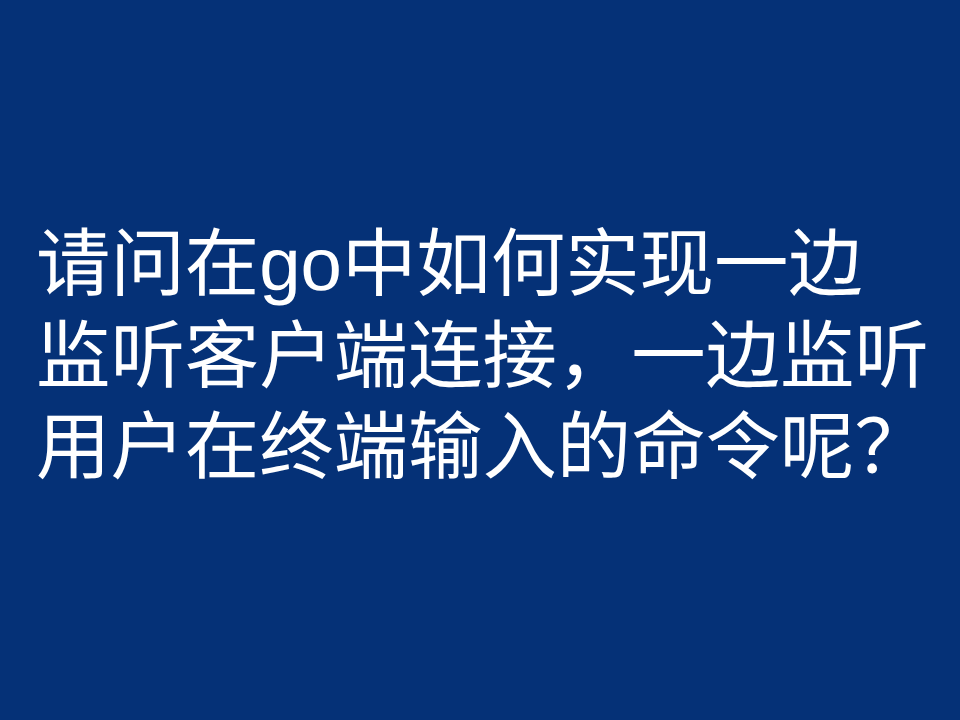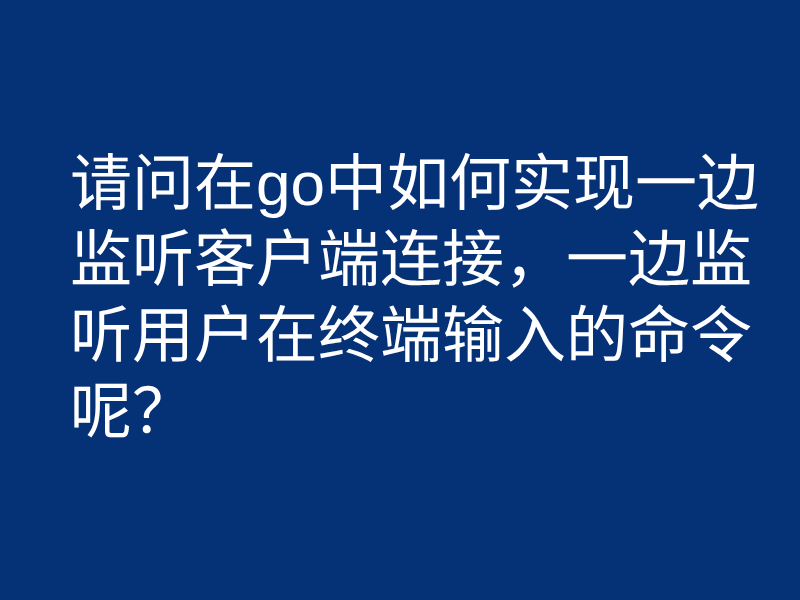--- a/index.html
+++ b/index.html
@@ -24,21 +24,20 @@
     align-items: center;
     justify-content: flex-start;
     position: relative;
   }
 
   .question-block {
     box-sizing: border-box;
     width: 100%;
     padding: 0 24px 0 30px;
     margin-top: -4px;
-    margin-left: 40px;
   }
 
   .question-text {
     margin: 0;
     color: #ffffff;
     font-family: "Liberation Sans", "DejaVu Sans", sans-serif;
     font-size: 62px;
     font-weight: 400;
     line-height: 76px;
     letter-spacing: 0px;

